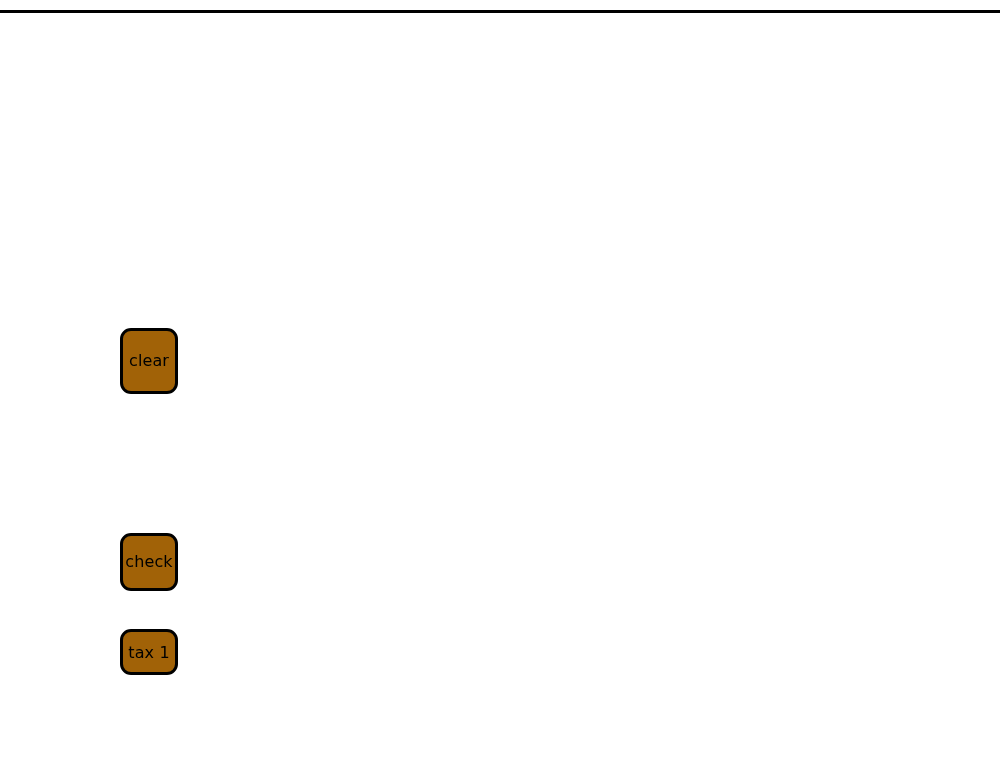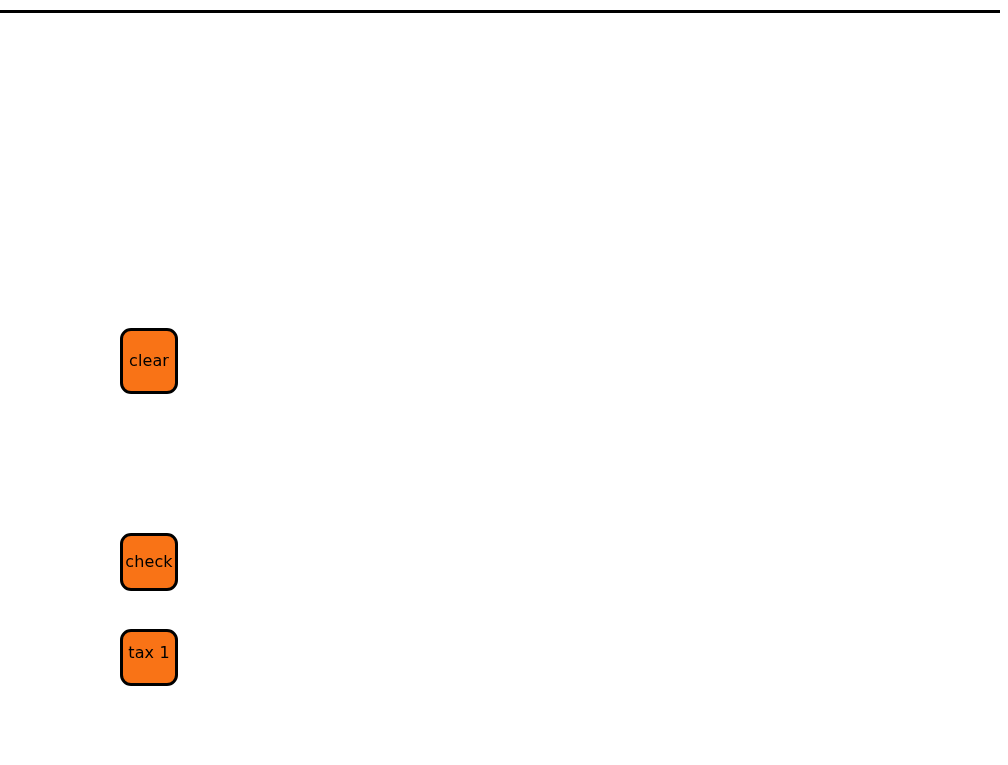--- a/index.html
+++ b/index.html
@@ -34,21 +34,21 @@
     height: 3px;
     background: #000000;
   }
 
   
   .key {
     position: absolute;
     box-sizing: border-box;
     left: 120px;
     width: 58px;
-    background: #f97316;
+    background: #a16207;
     border: 3px solid #000000;
     border-radius: 11px;
     color: #000000;
     font-size: 16px;
     line-height: 1;
     letter-spacing: 0.1px;
     white-space: nowrap;
     display: flex;
     justify-content: center;
   }
@@ -64,21 +64,21 @@
     padding-top: 13px;
   }
 
   .key-label {
     display: block;
     pointer-events: none;
   }
 
   #key-clear { top: 328px; height: 66px; }
   #key-check { top: 533px; height: 58px; }
-  #key-tax1  { top: 629px; height: 57px; }
+  #key-tax1  { top: 629px; height: 46px; }
   #key-tax2  { top: 700px; height: 65px; }
 </style>
 </head>
 <body>
 
 <div id="canvas">
 
   <div class="top-rule"></div>
 
   <div class="key center" id="key-clear">

